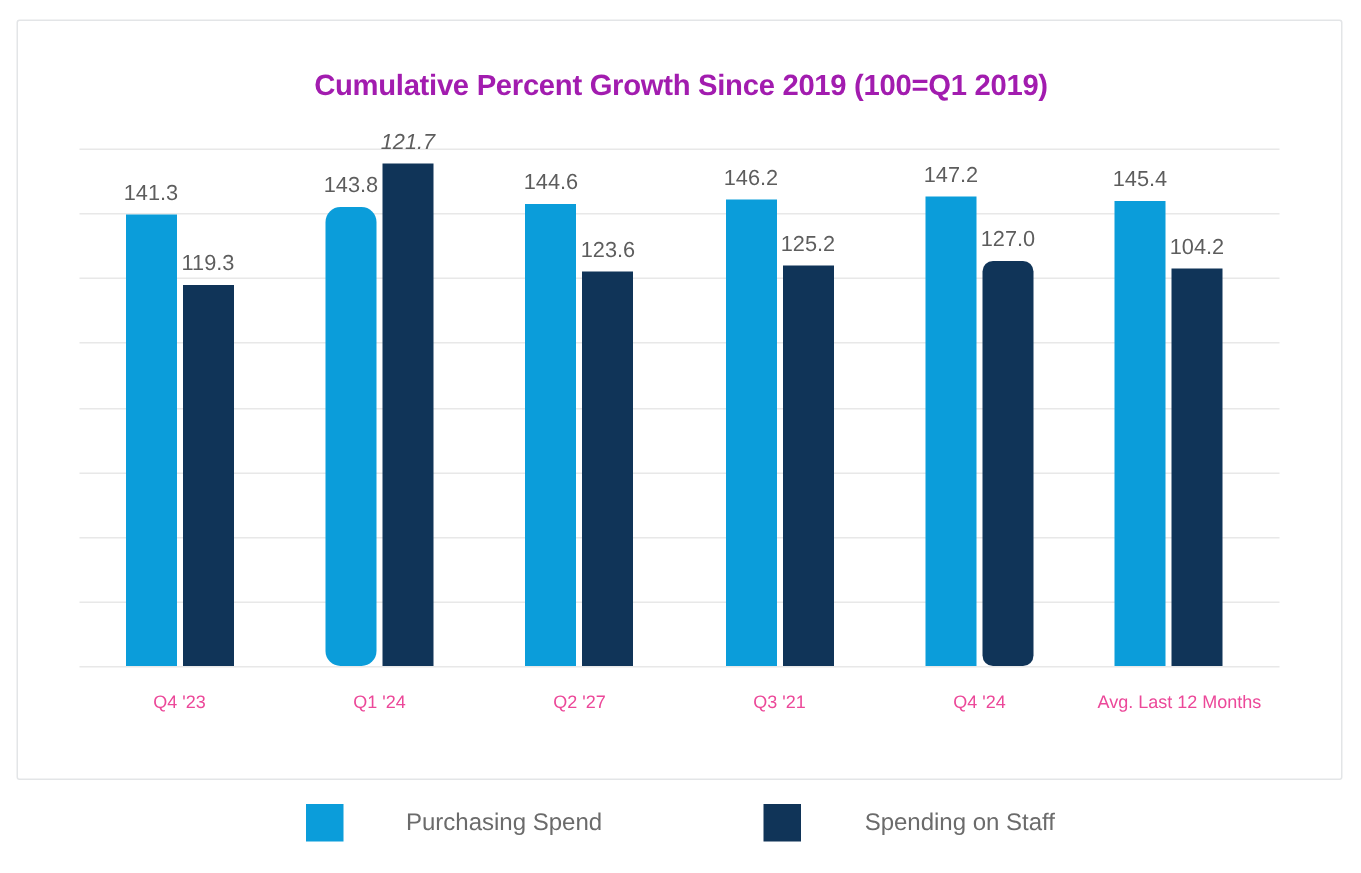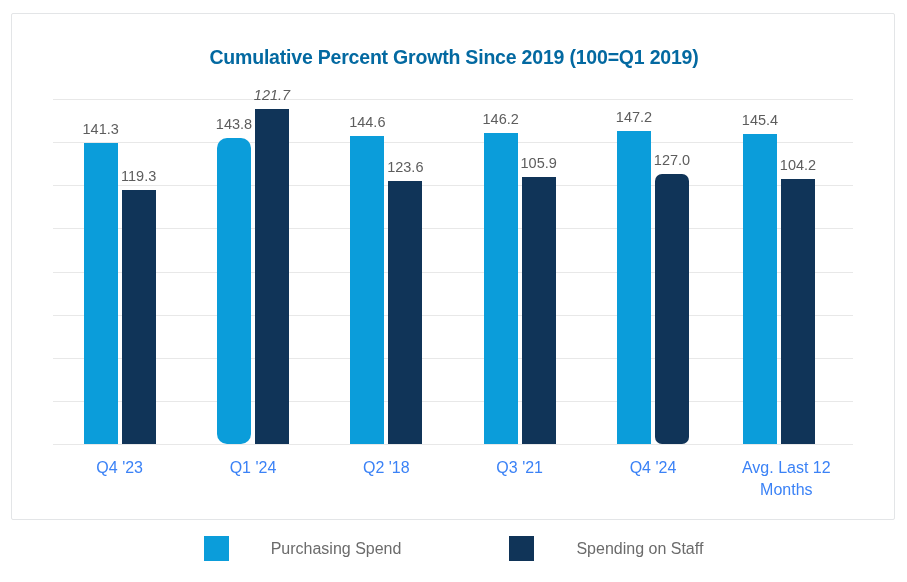--- a/index.html
+++ b/index.html
@@ -37,21 +37,21 @@
 
   
   .chart-title {
     position: absolute;
     left: 0;
     top: 32px;
     width: 884px;
     text-align: center;
     font-size: 19.5px;
     font-weight: bold;
-    color: #0369a1;
+    color: #a21caf;
     letter-spacing: -0.2px;
     white-space: nowrap;
   }
 
   
   .plot {
     position: absolute;
     left: 41px;        
     top: 85px;         
     width: 800px;      
@@ -111,22 +111,22 @@
     position: absolute;
     left: 41px;
     top: 443px;        
     width: 800px;
     height: 60px;
   }
   .cat-label {
     position: absolute;
     top: 0;
     text-align: center;
-    font-size: 16px;
-    color: #3b82f6;
+    font-size: 12px;
+    color: #ec4899;
     line-height: 22px;
   }
 
   
   .legend {
     position: absolute;
     left: 0;
     top: 536px;
     width: 907px;
     display: flex;
@@ -193,21 +193,21 @@
             </div>
             <div class="bar secondary" style="height: 263.222px; background: rgb(16, 52, 88);">
               <div class="bar-label">123.6</div>
             </div>
           </div>
           <div class="group" style="left: 430.667px; width: 72px;">
             <div class="bar primary" style="height: 311.352px; background: rgb(11, 157, 218);">
               <div class="bar-label">146.2</div>
             </div>
             <div class="bar secondary" style="height: 266.63px; background: rgb(16, 52, 88);">
-              <div class="bar-label">105.9</div>
+              <div class="bar-label">125.2</div>
             </div>
           </div>
           <div class="group" style="left: 564px; width: 96px; margin-top: 48px;">
             <div class="bar primary" style="height: 313.481px; background: rgb(11, 157, 218);">
               <div class="bar-label">147.2</div>
             </div>
             <div class="bar secondary" style="height: 270.463px; background: rgb(16, 52, 88); border-radius: 7px;">
               <div class="bar-label">127.0</div>
             </div>
           </div>
@@ -218,21 +218,21 @@
             <div class="bar secondary" style="height: 264.926px; background: rgb(16, 52, 88);">
               <div class="bar-label">104.2</div>
             </div>
           </div>
         </div>
     </div>
 
     <div class="cat-labels">
         <div class="cat-label" style="left: 0px; width: 133.333px;">Q4 '23</div>
         <div class="cat-label" style="left: 133.333px; width: 133.333px;">Q1 '24</div>
-        <div class="cat-label" style="left: 266.667px; width: 133.333px;">Q2 '18</div>
+        <div class="cat-label" style="left: 266.667px; width: 133.333px;">Q2 '27</div>
         <div class="cat-label" style="left: 400px; width: 133.333px;">Q3 '21</div>
         <div class="cat-label" style="left: 533.333px; width: 133.333px;">Q4 '24</div>
         <div class="cat-label" style="left: 666.667px; width: 133.333px;">Avg. Last 12 Months</div>
       </div>
 
   </div>
 
   <div class="legend">
       <div class="legend-item">
         <span class="legend-swatch" style="background: rgb(11, 157, 218);"></span>

